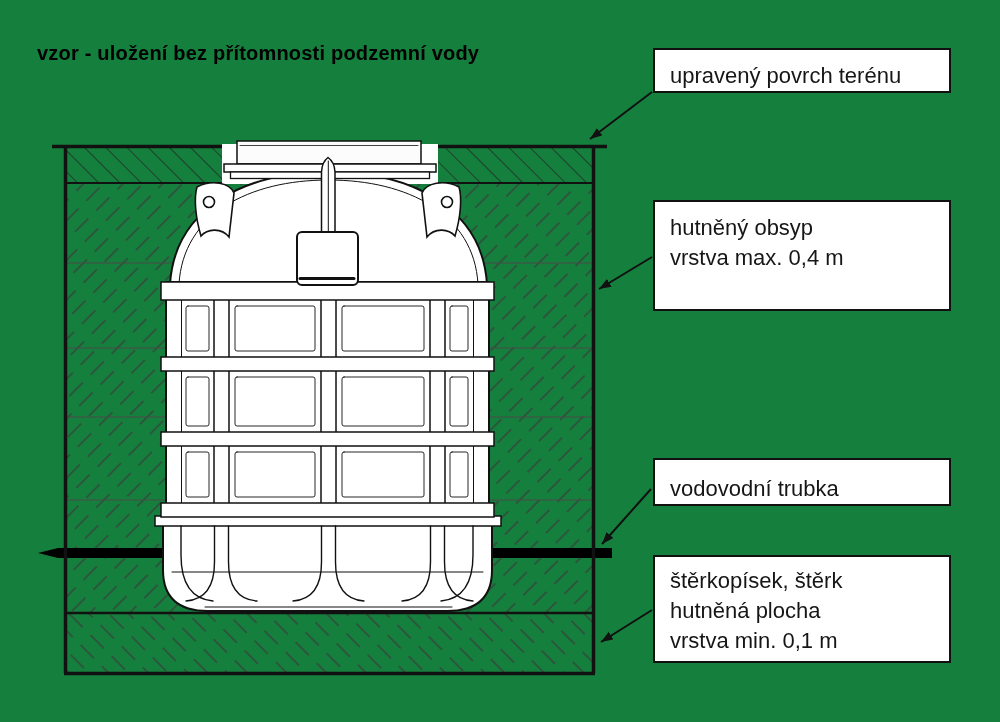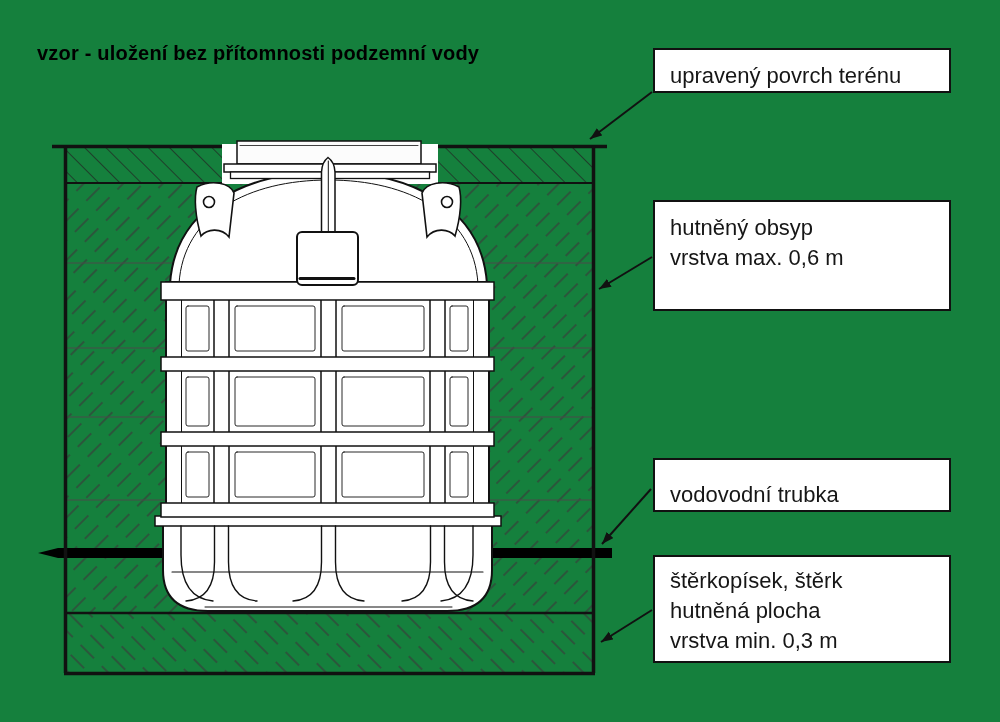--- a/index.html
+++ b/index.html
@@ -24,21 +24,21 @@
     border:2px solid #111;
     background:#fff;
     font-size:22px;color:#161616;
     padding-left:15px;
     white-space:nowrap;
   }
   .callout .ln{line-height:30px;}
   .callout.single{display:flex;align-items:flex-end;}
   #co-surface{top:48px;height:45px;}
   #co-backfill{top:200px;height:111px;padding-top:11px;}
-  #co-pipe{top:458px;height:54px;}
+  #co-pipe{top:458px;height:48px;}
   #co-bedding{top:555px;height:108px;padding-top:9px;}
   #co-backfill .ln:nth-child(3){padding-left:4px;}
 </style>
 </head>
 <body>
 
 <div class="page">
 
   <div class="title">vzor - uložení bez přítomnosti podzemní vody</div>
 
@@ -167,26 +167,26 @@
       <path d="M652 610 L601 642" marker-end="url(#ah)"></path>
     </g>
   </svg>
 
   <div class="callout single" id="co-surface">
     <div class="ln">upravený povrch terénu</div>
   </div>
 
   <div class="callout" id="co-backfill">
     <div class="ln">hutněný obsyp</div>
-    <div class="ln">vrstva max. 0,6 m</div>
+    <div class="ln">vrstva max. 0,4 m</div>
   </div>
 
   <div class="callout single" id="co-pipe">
     <div class="ln">vodovodní trubka</div>
   </div>
 
   <div class="callout" id="co-bedding">
     <div class="ln">štěrkopísek, štěrk</div>
     <div class="ln">hutněná plocha</div>
-    <div class="ln">vrstva min. 0,3 m</div>
+    <div class="ln">vrstva min. 0,1 m</div>
   </div>
 
 </div>
 
 </body></html>

